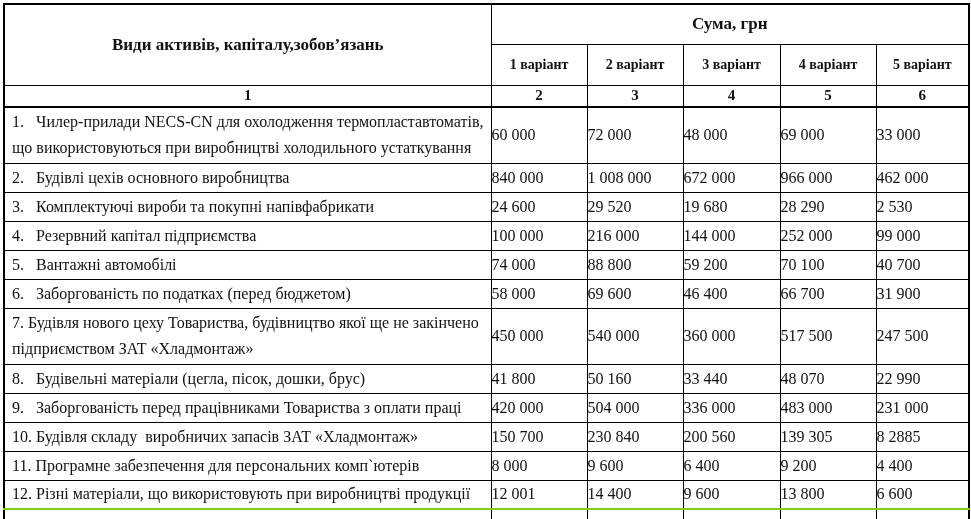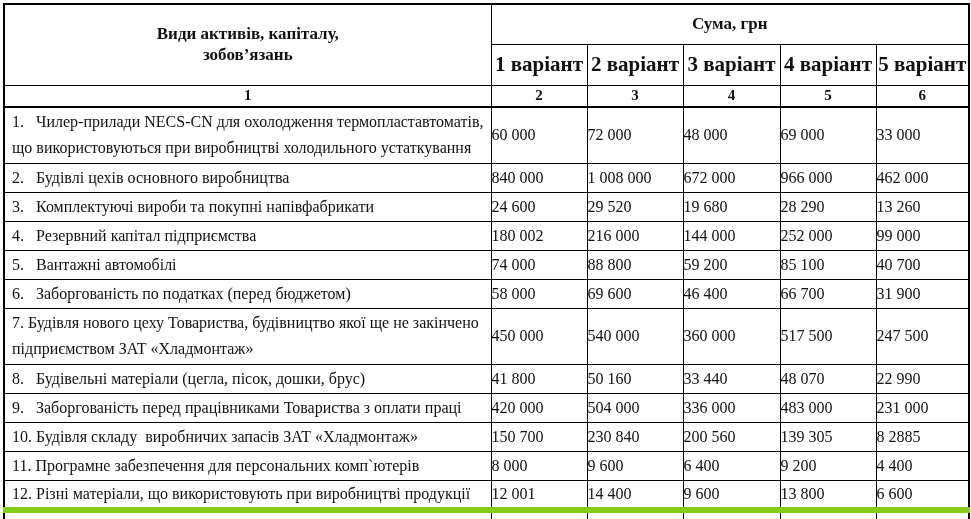--- a/index.html
+++ b/index.html
@@ -39,35 +39,35 @@
   tr.d        { height: 56px; }
   tr.partial  { height: 12px; }
 
   th.col1-head {
     text-align: center;
     font-weight: bold;
     font-size: 17px;
   }
   .col1-head-inner {
     display: flex;
-    flex-direction: column;
+    flex-direction: row;
     align-items: center;
     justify-content: center;
     row-gap: 1px;
     line-height: 20px;
   }
   th.suma-head {
     font-weight: bold;
     font-size: 17px;
     font-family: Liberation Serif, serif;
   }
   th.var-head {
     text-align: center;
     font-weight: bold;
-    font-size: 21px;
+    font-size: 14px;
     margin-top: 8px;
   }
   tr.r-num td {
     text-align: center;
     font-weight: bold;
     font-size: 15px;
     line-height: 1;
     border-bottom: 2px solid #000000;
   }
   td.lbl {
@@ -76,21 +76,21 @@
     padding-right: 3px;
     white-space: pre-wrap;
     line-height: 26px;
   }
   td.num {
     text-align: left;
     padding-right: 8px;
     white-space: nowrap;
   }
   tr.last td {
-    border-bottom: 6px solid #84cc16;
+    border-bottom: 2px solid #84cc16;
   }
 </style>
 </head>
 <body>
 
 <div class="table-wrap">
 <table class="main">
   <colgroup>
     <col style="width:487px">
     <col style="width:96px">
@@ -142,36 +142,36 @@
       <td class="num">672 000</td>
       <td class="num">966 000</td>
       <td class="num">462 000</td>
     </tr>
     <tr class="s">
       <td class="lbl">3.   Комплектуючі вироби та покупні напівфабрикати</td>
       <td class="num">24 600</td>
       <td class="num">29 520</td>
       <td class="num">19 680</td>
       <td class="num">28 290</td>
-      <td class="num">13 260</td>
+      <td class="num">2 530</td>
     </tr>
     <tr class="s">
       <td class="lbl">4.   Резервний капітал підприємства</td>
-      <td class="num">180 002</td>
+      <td class="num">100 000</td>
       <td class="num">216 000</td>
       <td class="num">144 000</td>
       <td class="num">252 000</td>
       <td class="num">99 000</td>
     </tr>
     <tr class="s">
       <td class="lbl">5.   Вантажні автомобілі</td>
       <td class="num">74 000</td>
       <td class="num">88 800</td>
       <td class="num">59 200</td>
-      <td class="num">85 100</td>
+      <td class="num">70 100</td>
       <td class="num">40 700</td>
     </tr>
     <tr class="s">
       <td class="lbl">6.   Заборгованість по податках (перед бюджетом)</td>
       <td class="num">58 000</td>
       <td class="num">69 600</td>
       <td class="num">46 400</td>
       <td class="num">66 700</td>
       <td class="num">31 900</td>
     </tr>

